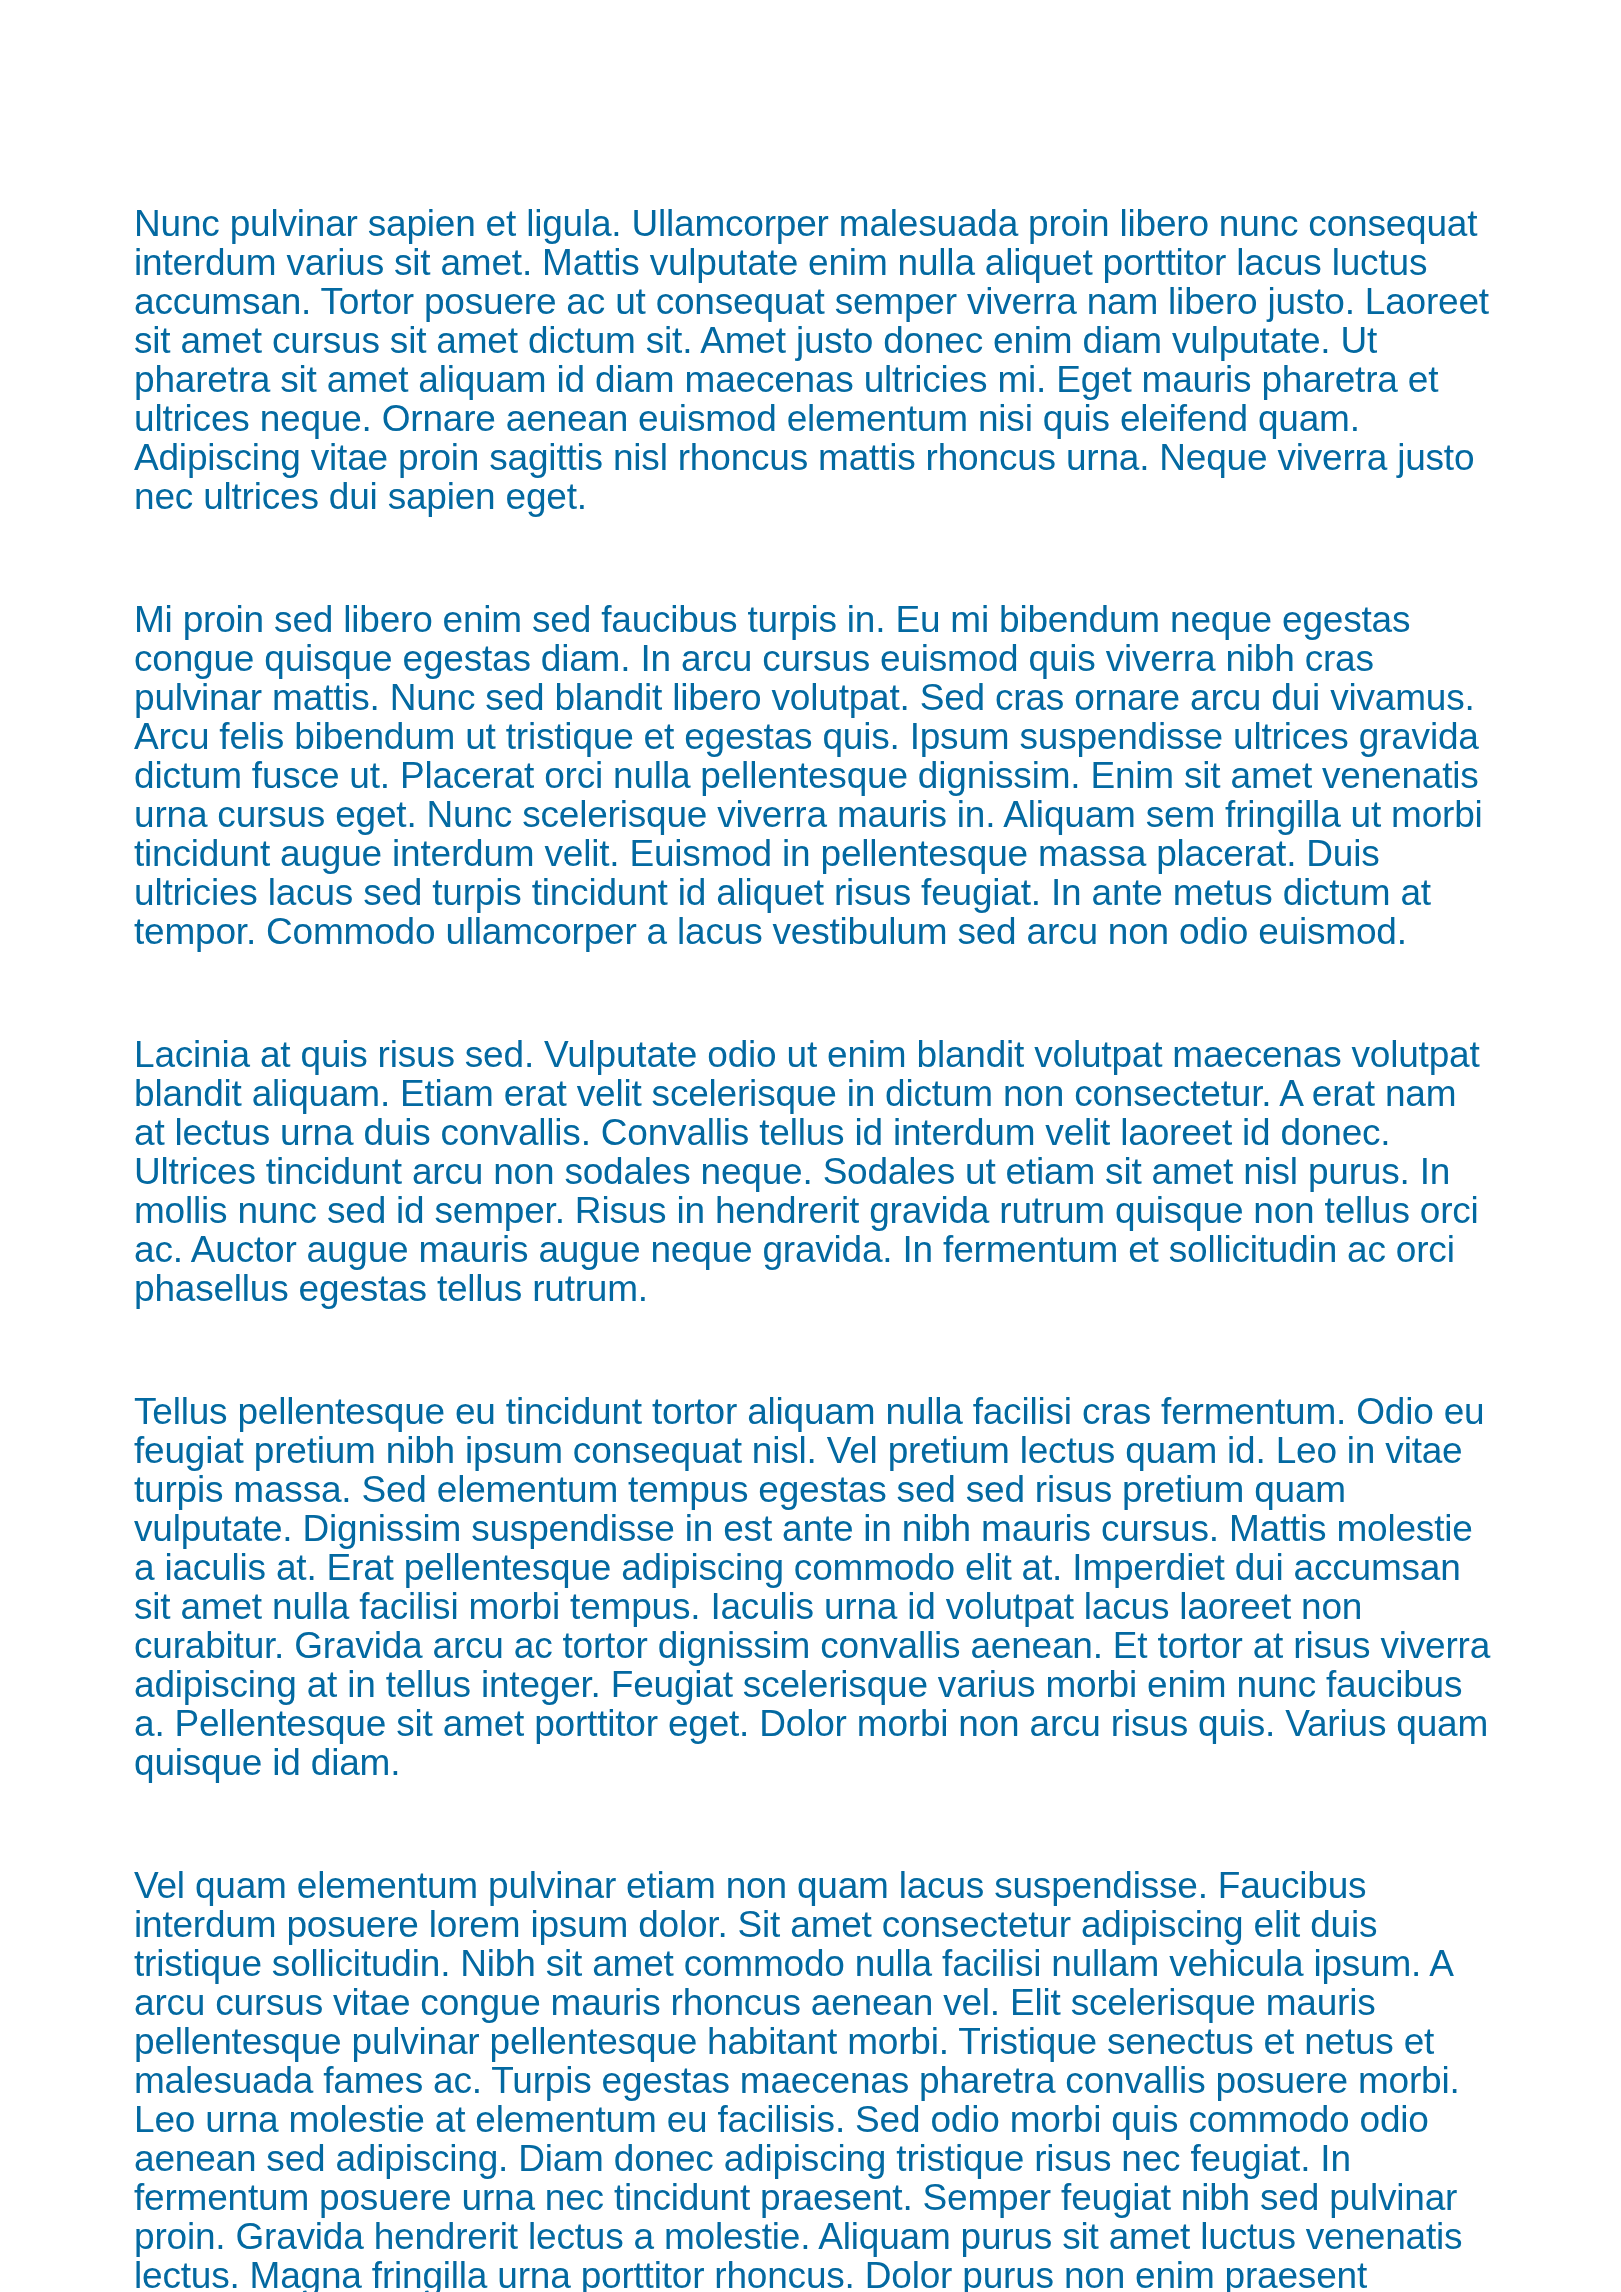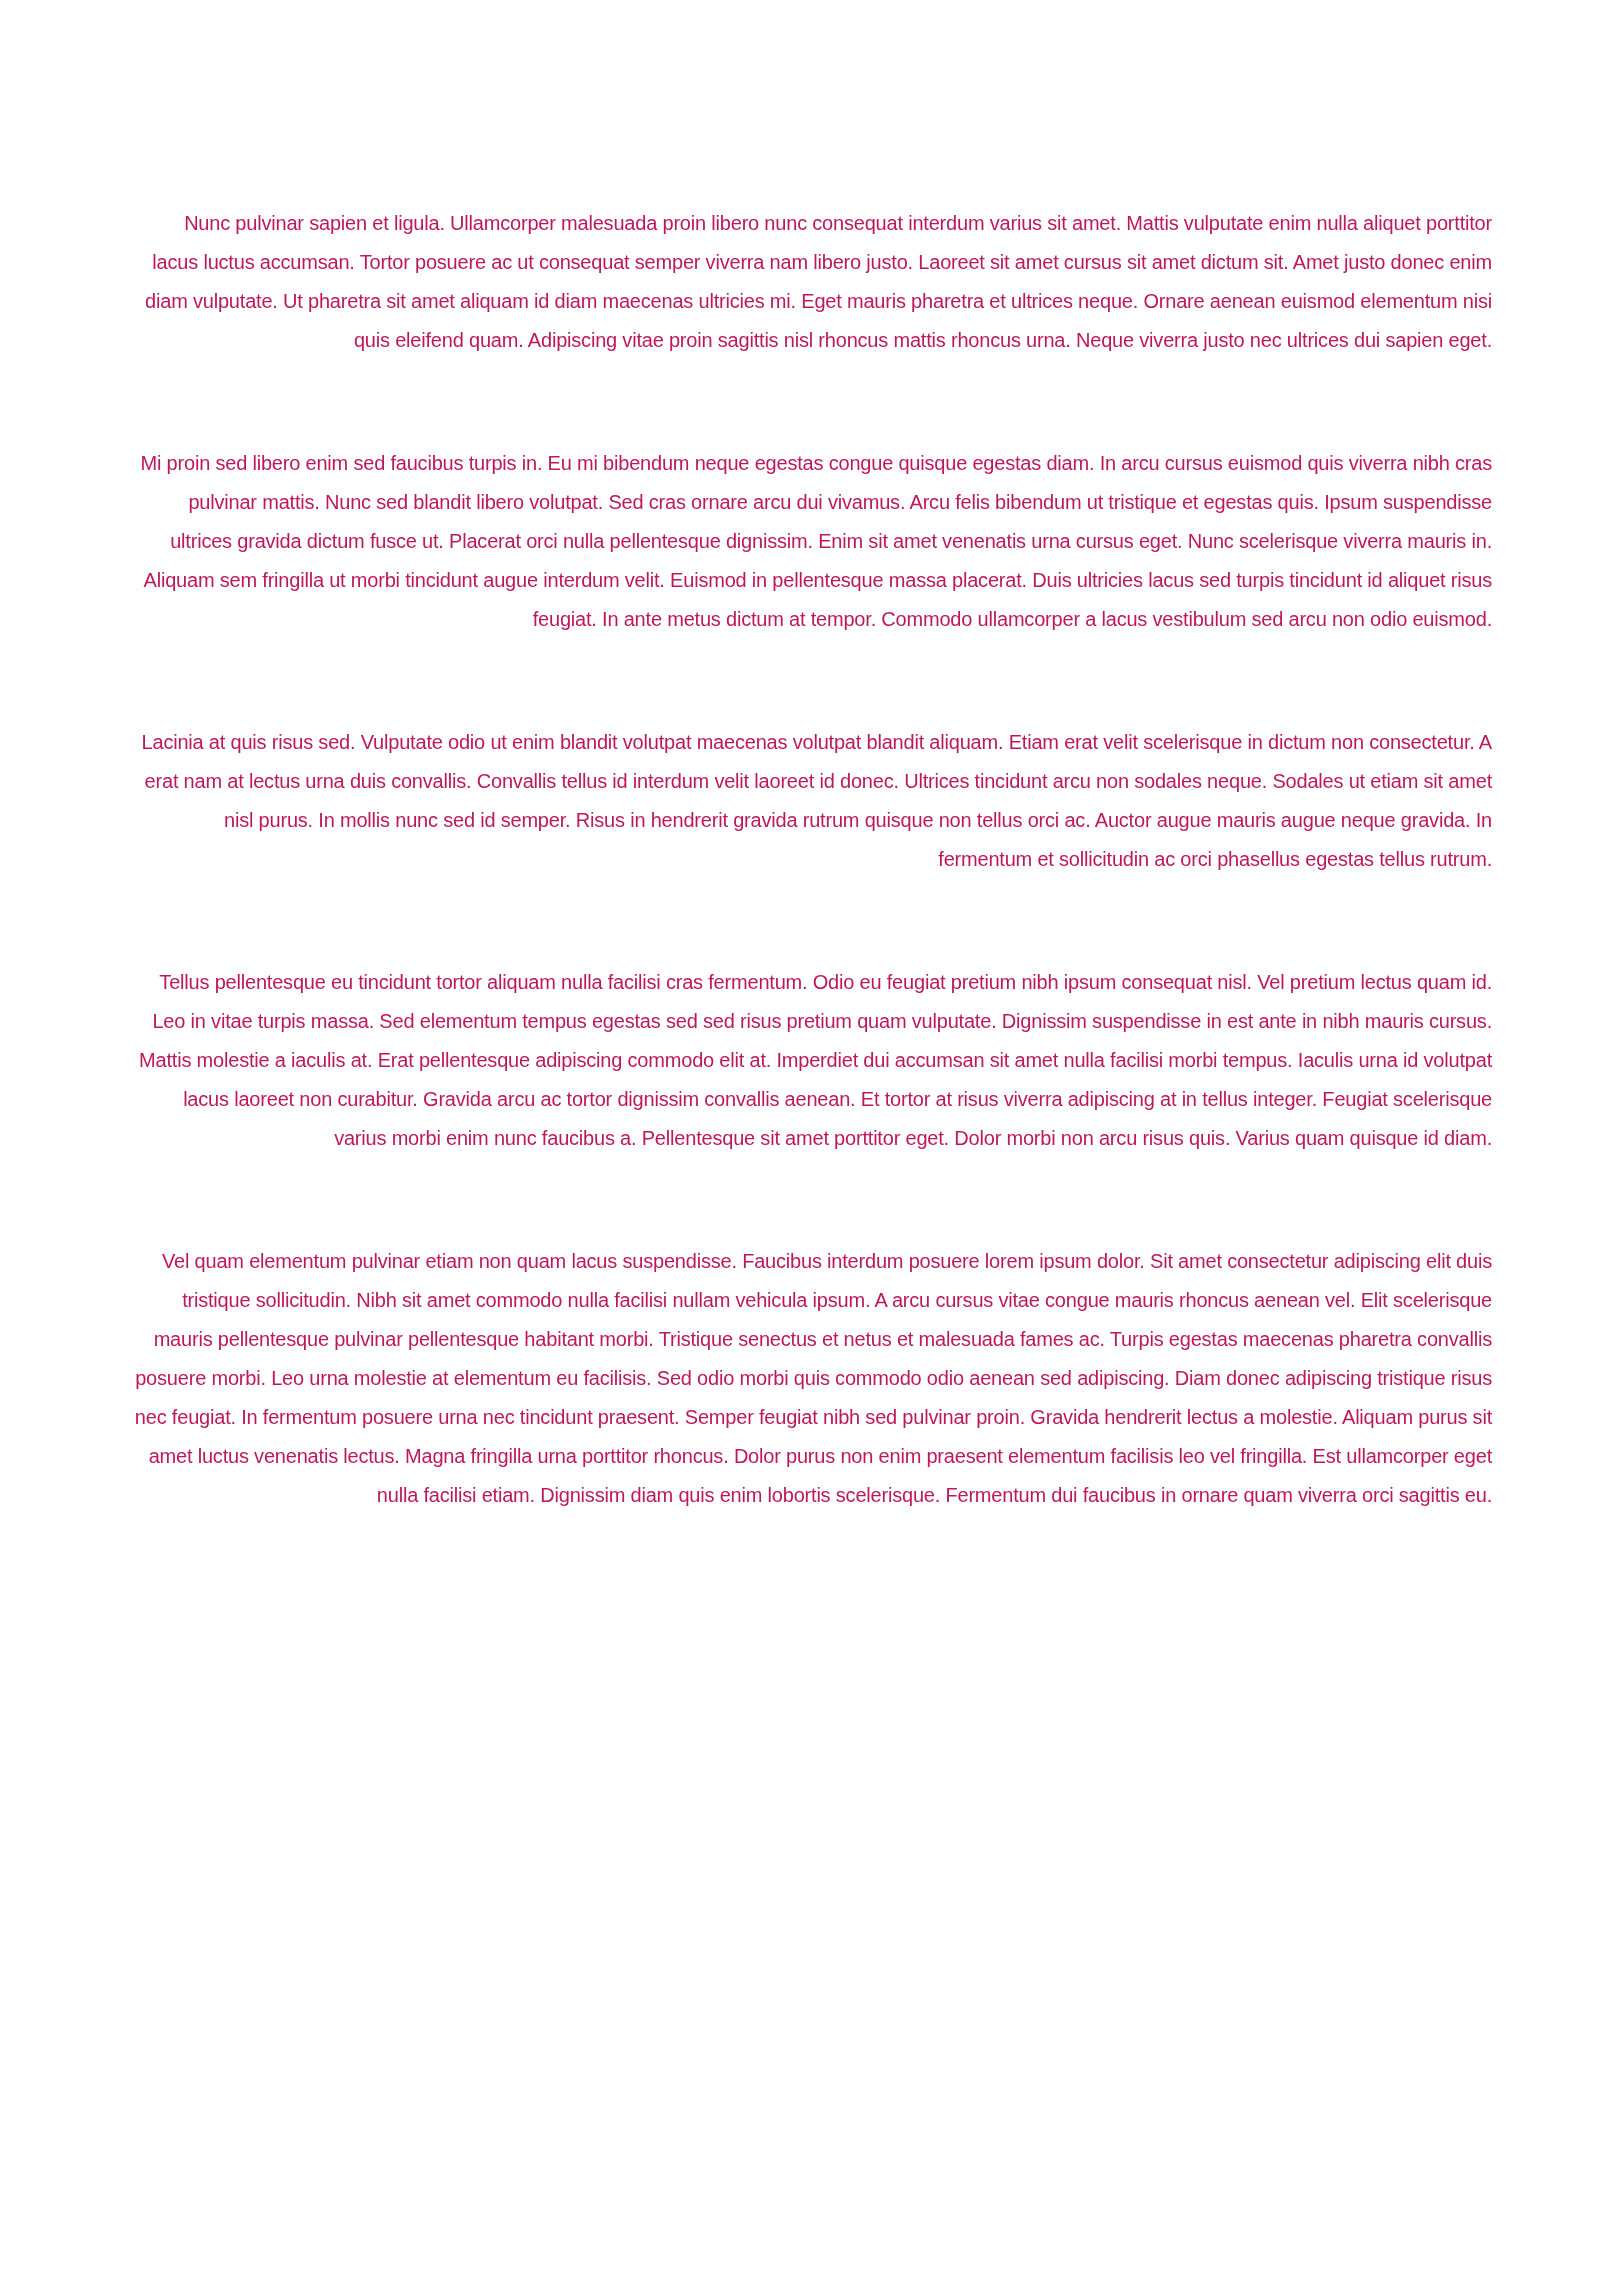--- a/index.html
+++ b/index.html
@@ -17,25 +17,25 @@
   }
   .content {
     position: absolute;
     left: 134px;
     top: 204px;
     width: 1358px;
   }
   .content p {
     margin: 0 0 84px 0;
     font-family: "Liberation Sans", sans-serif;
-    font-size: 20px;
+    font-size: 37px;
     line-height: 39px;
     letter-spacing: -0.2px;
-    color: #be185d;
-    text-align: right;
+    color: #0369a1;
+    text-align: left;
   }
   .content p:last-child {
     margin-bottom: 0;
   }
 </style>
 </head>
 <body>
 
 <div class="page">
   <div class="content">

